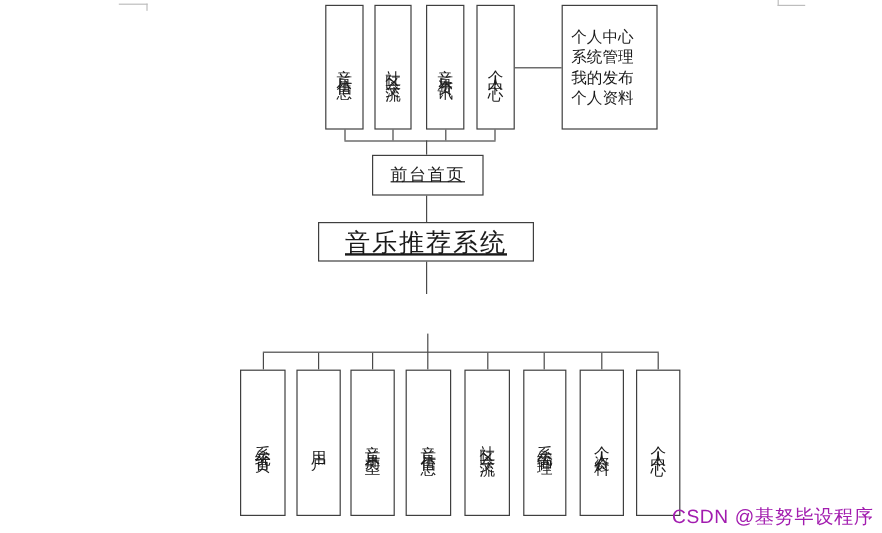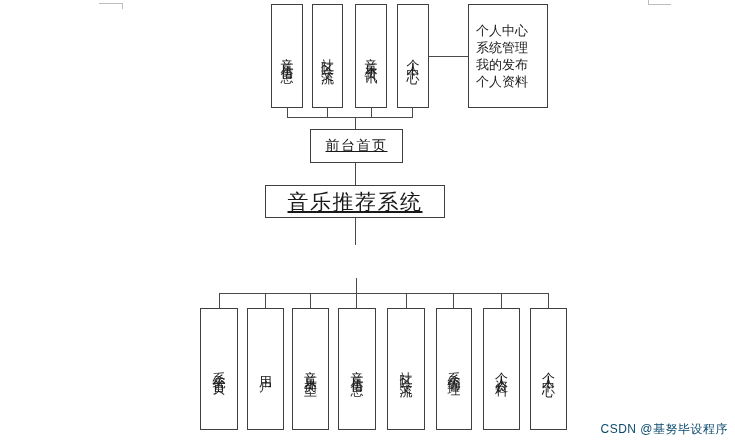--- a/index.html
+++ b/index.html
@@ -57,23 +57,23 @@
   }
   .mark-right {
     left: 648px; top: 0px; width: 23px; height: 5px;
     border-left: 1px solid #bdbdbd;
     border-bottom: 1px solid #bdbdbd;
   }
   .watermark {
     position: absolute;
     top: 421px;
     right: 7px;
-    font-size: 12px;
+    font-size: 16px;
     letter-spacing: 0.5px;
-    color: #0c4a6e;
+    color: #a21caf;
     font-family: "Liberation Sans", "DejaVu Sans", sans-serif;
     user-select: none;
   }
 </style>
 </head>
 <body>
 
 <div class="canvas">
 
   <div class="mark mark-left"></div>

